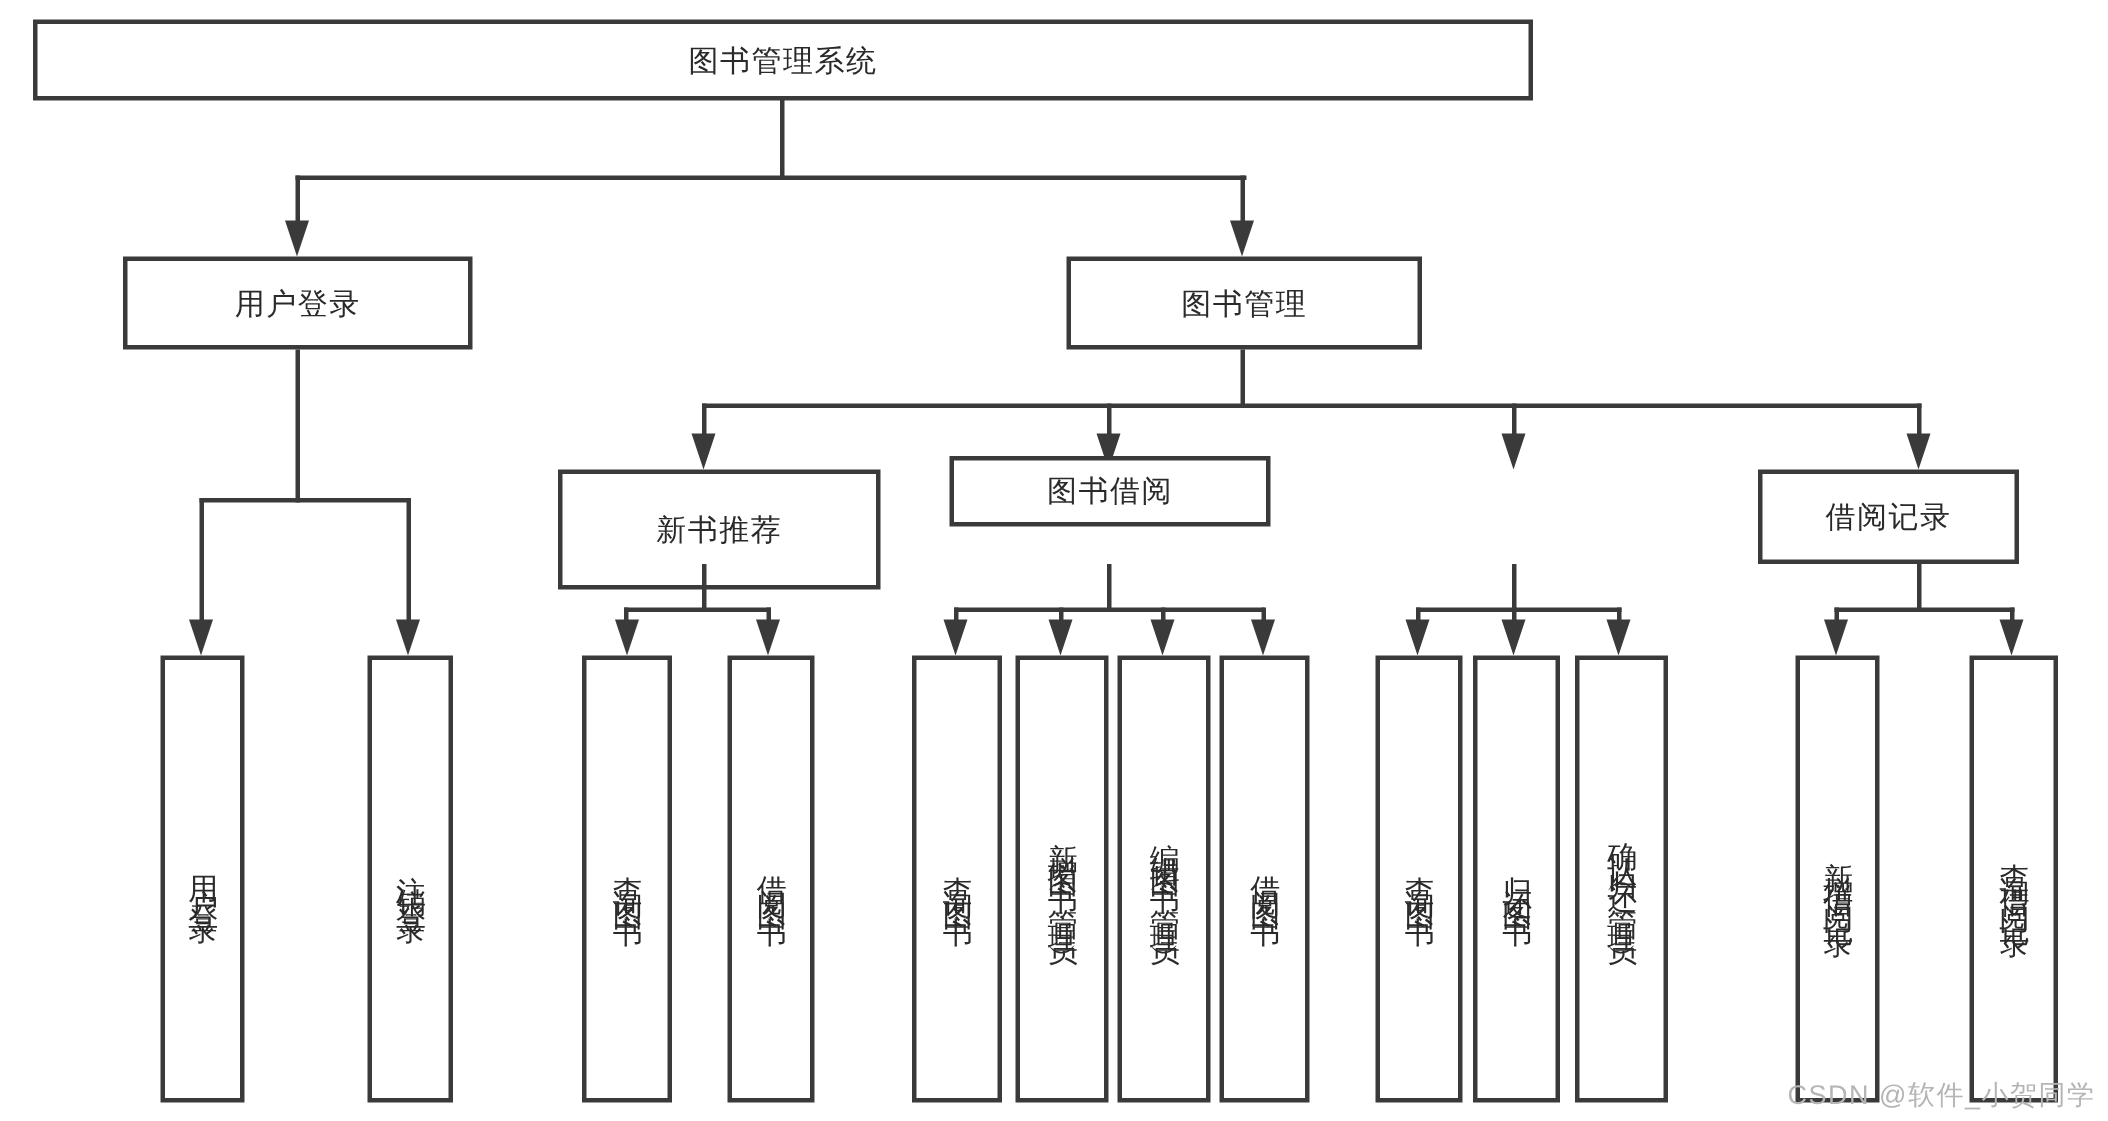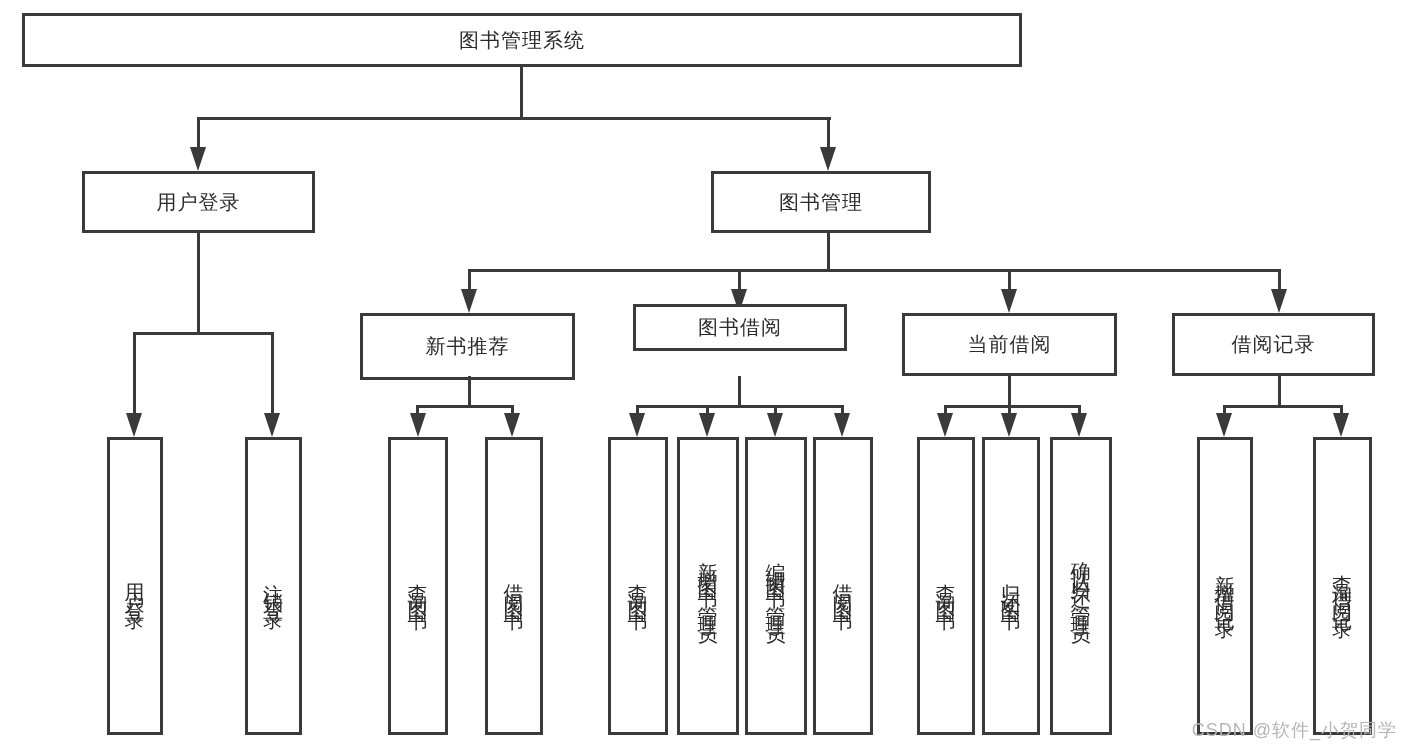--- a/index.html
+++ b/index.html
@@ -43,21 +43,21 @@
   <div class="vl" style="left:520px;top:66px;height:54px"></div>
   <div class="hl" style="left:197px;top:117px;width:634px"></div>
   <div class="stem" style="left:197px;top:117px;height:34px"></div>
   <div class="stem" style="left:827px;top:117px;height:34px"></div>
   <div class="ah" style="left:190px;top:147px"></div>
   <div class="ah" style="left:820px;top:147px"></div>
 
   <div class="node" style="left:82px;top:171px;width:233px;height:62px">
     <span class="t">用户登录</span>
   </div>
-  <div class="node" style="left:711px;top:171px;width:220px;height:62px">
+  <div class="node" style="left:711px;top:171px;width:237px;height:62px">
     <span class="t">图书管理</span>
   </div>
 
   <div class="vl" style="left:197px;top:233px;height:102px"></div>
   <div class="hl" style="left:133px;top:332px;width:141px"></div>
   <div class="stem" style="left:133px;top:332px;height:83px"></div>
   <div class="stem" style="left:271px;top:332px;height:83px"></div>
   <div class="ah" style="left:126px;top:413px"></div>
   <div class="ah" style="left:264px;top:413px"></div>
 
@@ -65,30 +65,27 @@
   <div class="hl" style="left:468px;top:269px;width:813px"></div>
   <div class="stem" style="left:468px;top:269px;height:24px"></div>
   <div class="stem" style="left:738px;top:269px;height:24px"></div>
   <div class="stem" style="left:1008px;top:269px;height:24px"></div>
   <div class="stem" style="left:1278px;top:269px;height:24px"></div>
   <div class="ah" style="left:461px;top:289px"></div>
   <div class="ah" style="left:731px;top:289px"></div>
   <div class="ah" style="left:1001px;top:289px"></div>
   <div class="ah" style="left:1271px;top:289px"></div>
 
-  <div class="node" style="left:360px;top:313px;width:215px;height:67px">
+  <div class="node" style="left:372px;top:313px;width:215px;height:80px">
     <span class="t">新书推荐</span>
   </div>
   <div class="node" style="left:633px;top:304px;width:214px;height:47px">
     <span class="t">图书借阅</span>
   </div>
-  <div class="node" style="left:902px;top:313px;width:215px;height:63px">
-    <span class="t">当前借阅</span>
-  </div>
-  <div class="node" style="left:1172px;top:313px;width:203px;height:63px">
+  <div class="node" style="left:1172px;top:313px;width:174px;height:63px">
     <span class="t">借阅记录</span>
   </div>
 
   <div class="vl" style="left:468px;top:376px;height:32px"></div>
   <div class="hl" style="left:416px;top:405px;width:98px"></div>
   <div class="stem" style="left:416px;top:405px;height:12px"></div>
   <div class="stem" style="left:511px;top:405px;height:12px"></div>
   <div class="ah" style="left:410px;top:413px"></div>
   <div class="ah" style="left:504px;top:413px"></div>
 

